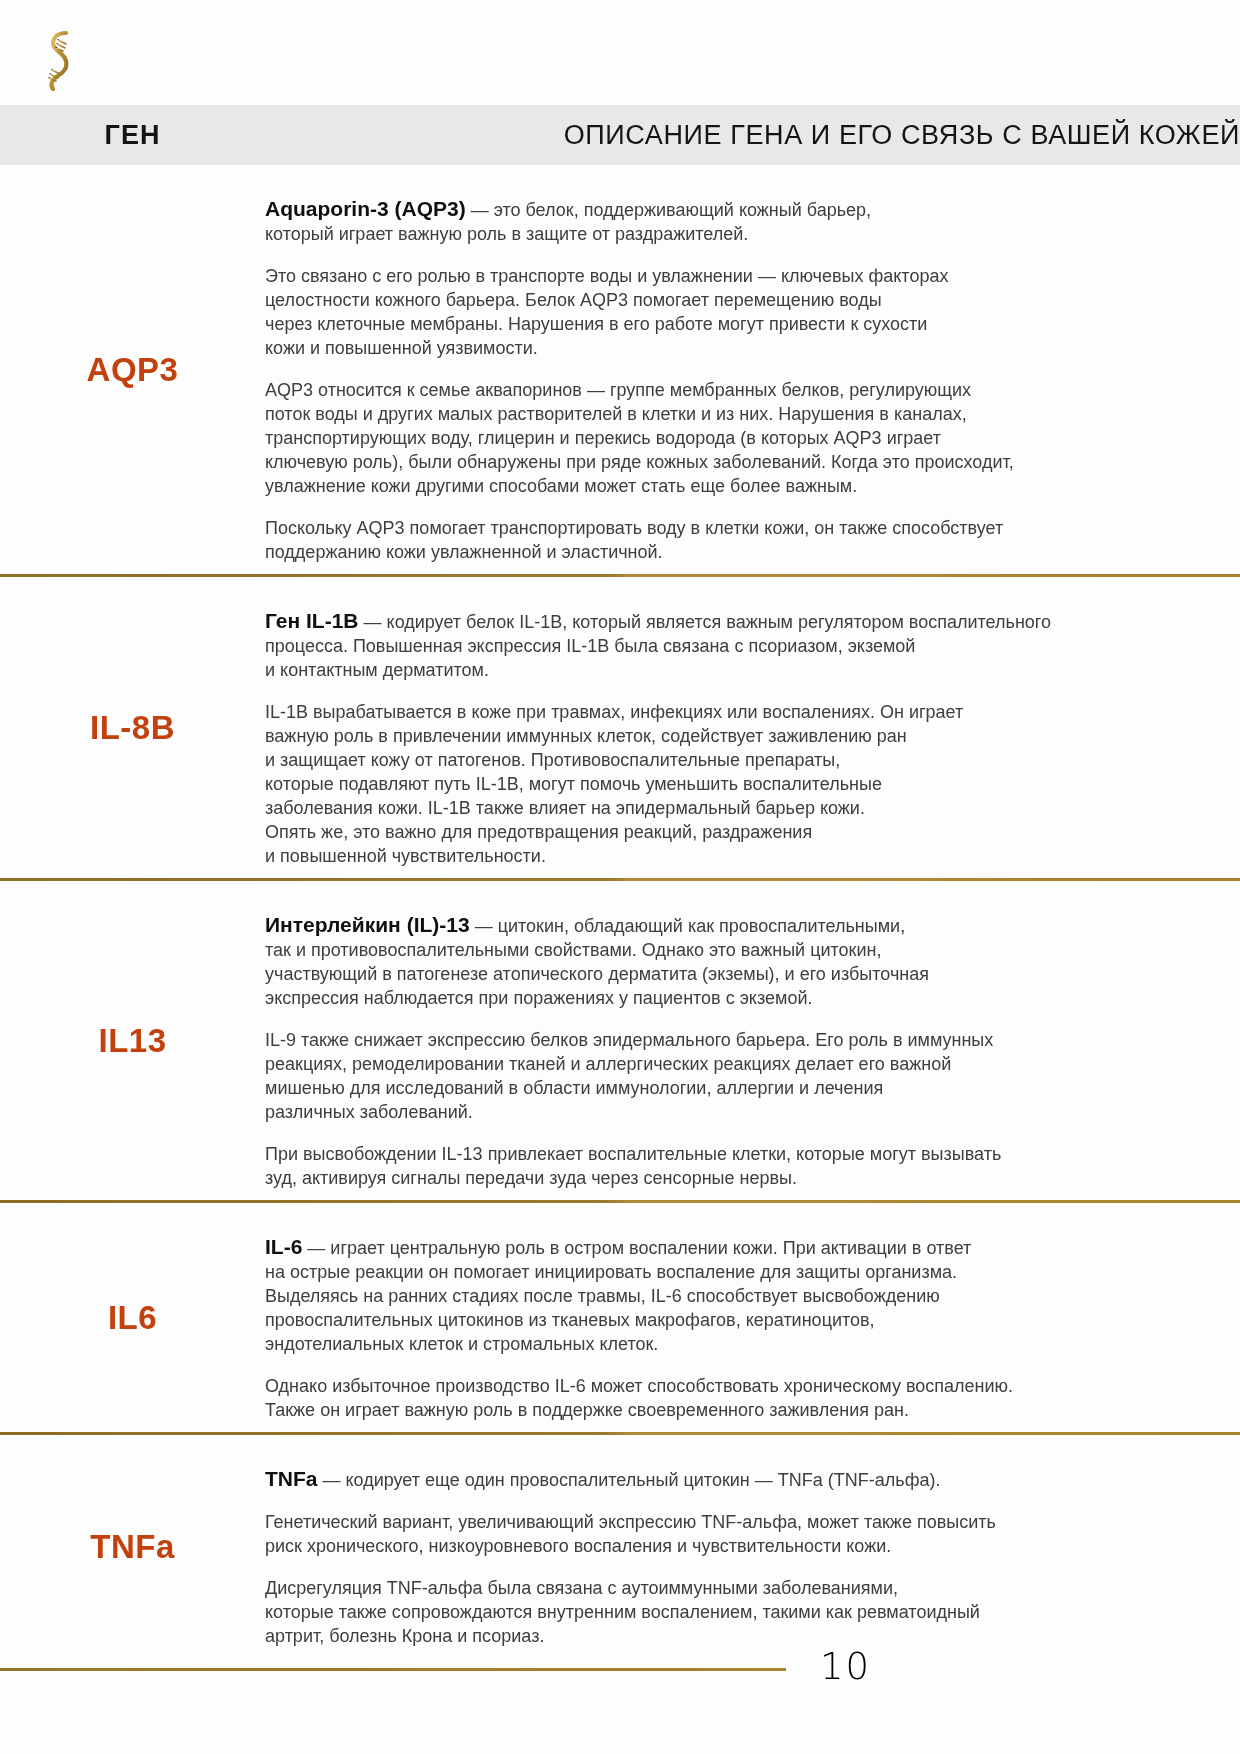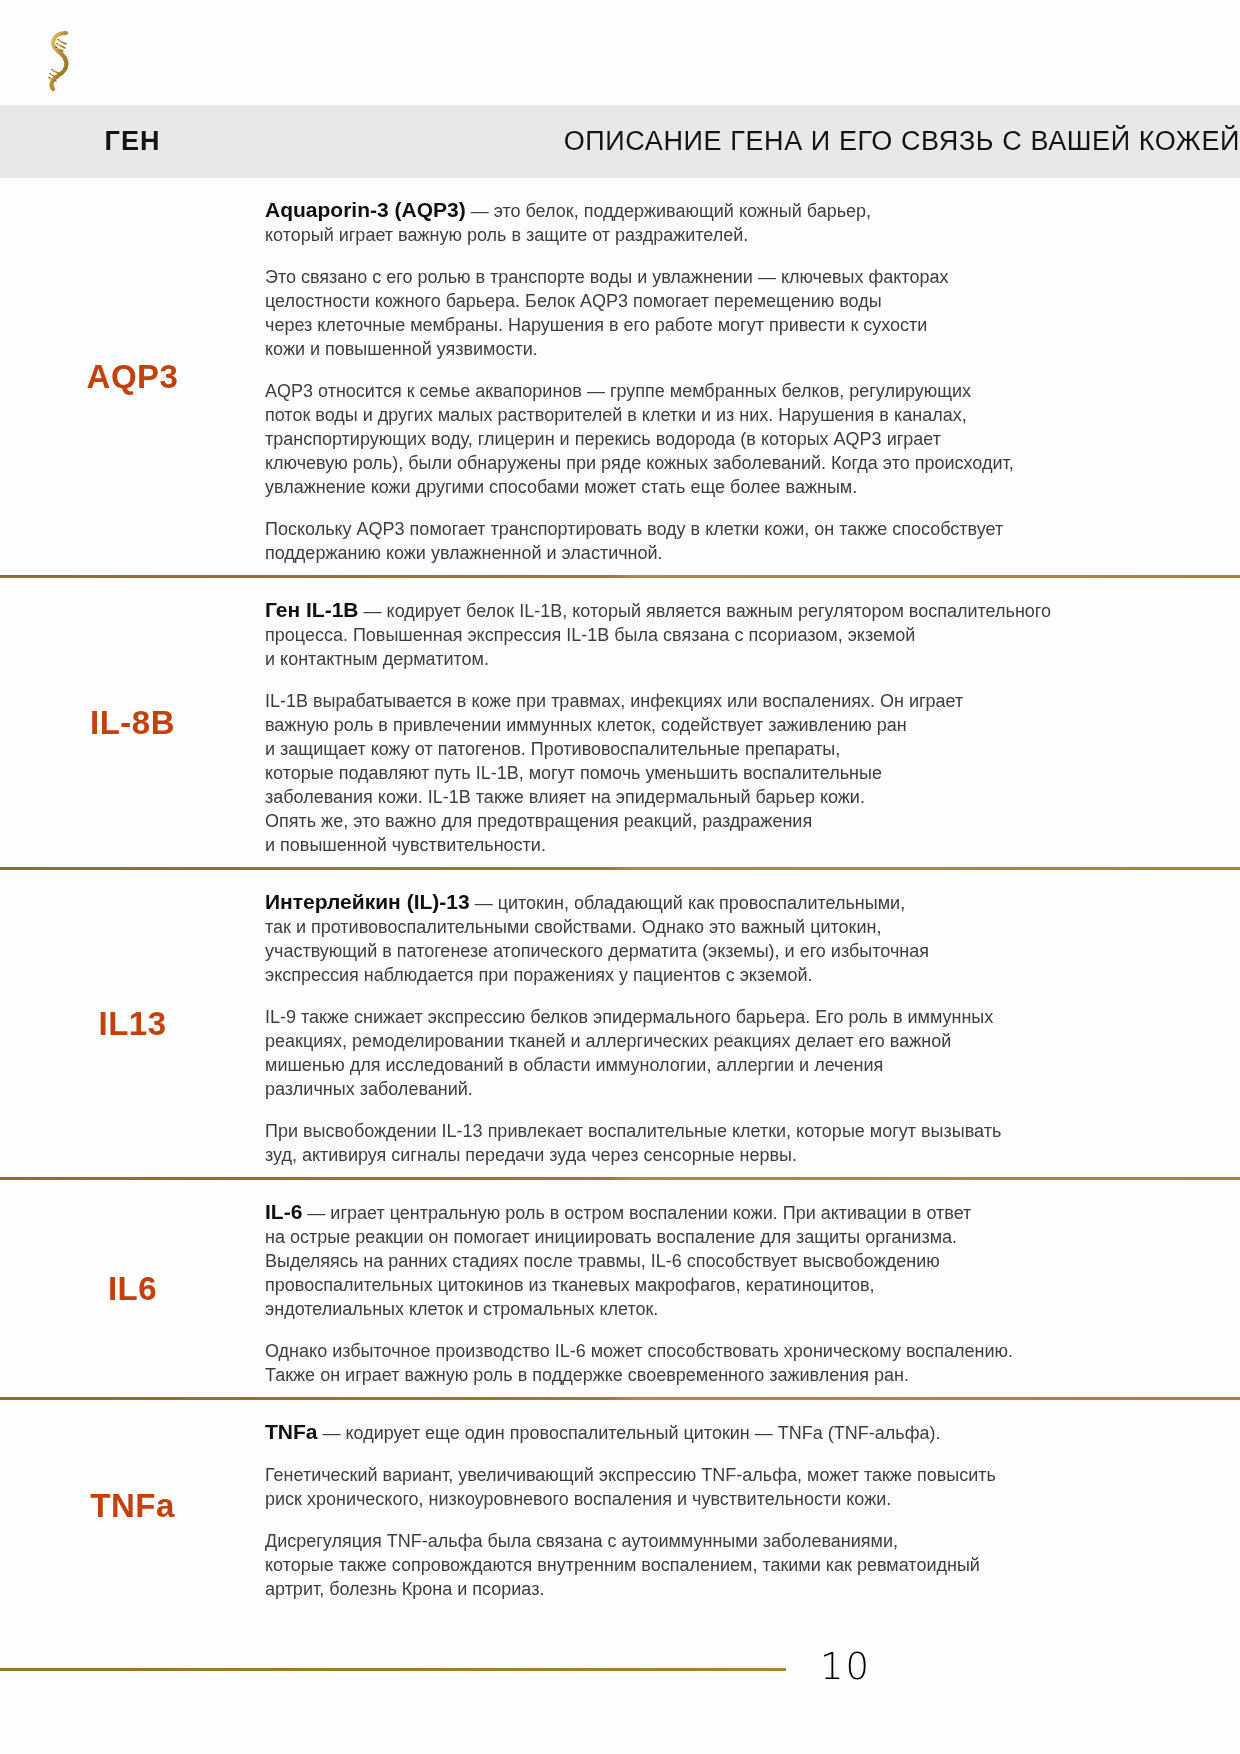--- a/index.html
+++ b/index.html
@@ -14,21 +14,21 @@
     width: 1240px; height: 1754px;
     background: #fdfdfd;
   }
   
   .top-strip { position: relative; height: 105px; }
   .logo { position: absolute; left: 42px; top: 30px; width: 32px; height: 62px; }
 
   
   .table-header {
     display: flex; align-items: center;
-    height: 73px;
+    height: 60px;
     background: #e8e7ea;
   }
   .th-gene {
     width: 265px; text-align: center;
     font-size: 27px; font-weight: 700; color: #141414;
     letter-spacing: 1px;
   }
   .th-desc {
     flex: 1;
     font-size: 27px; font-weight: 400; color: #141414;
@@ -44,21 +44,21 @@
   }
   .gene-label {
     font-size: 33px; font-weight: 700; color: #c2410c;
     letter-spacing: 0.5px;
   }
   .desc-col {
     flex: 1;
     padding: 20px 60px 10px 0;
     font-size: 18px; line-height: 24px; color: #3e3e3e;
   }
-  .desc-col p { margin: 0 0 18px 0; }
+  .desc-col p { margin: 12px 0 18px 0; }
   .desc-col p:last-child { margin-bottom: 0; }
   .ptext { white-space: pre-line; }
   .lead {
     font-weight: 700; font-size: 21px; color: #101010;
     margin-right: 5px;
   }
   .divider {
     height: 3px;
     background: linear-gradient(to right, #8e6d25 0%, #9c7a2b 49%, #b18c36 51%, #a8842c 100%);
   }

